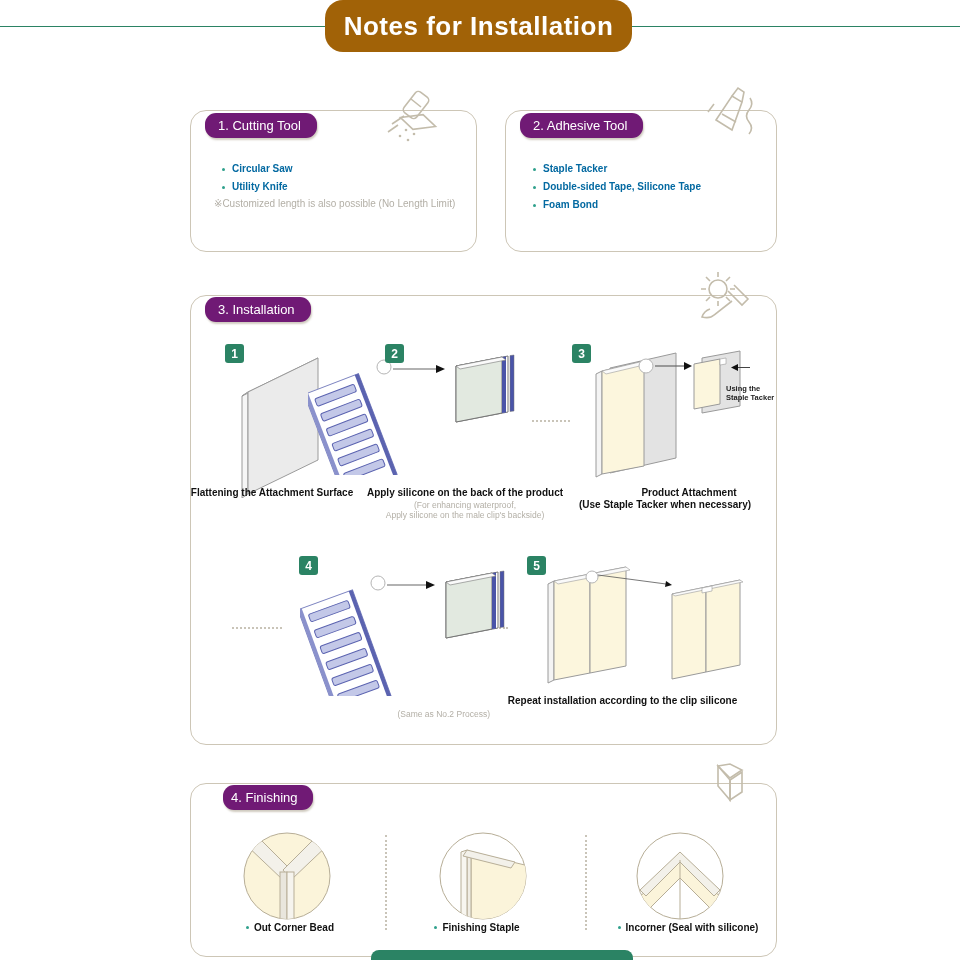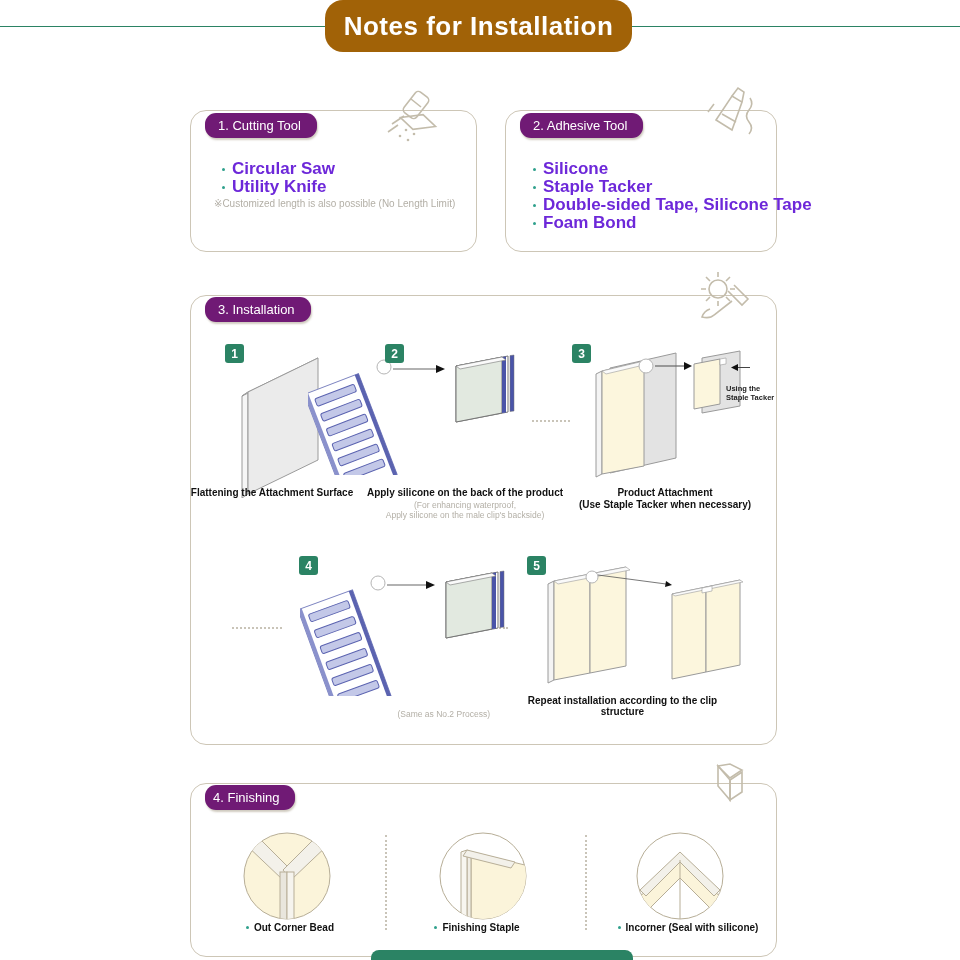--- a/index.html
+++ b/index.html
@@ -20,21 +20,21 @@
   #box-adhesive{left:505px;top:110px;width:270px;height:140px;}
   #box-install{left:190px;top:295px;width:585px;height:448px;}
   #box-finish{left:190px;top:783px;width:585px;height:172px;}
   .sec-badge{
     position:absolute;background:#701a75;color:#fff;font-weight:normal;font-size:13px;
     padding:5px 16px 5px 13px;border-radius:11px;z-index:3;box-shadow:1px 2px 2px rgba(120,105,75,.35);
     white-space:nowrap;
   }
   
   .tool-list{position:absolute;z-index:2;}
-  .tool-item{display:flex;align-items:center;font-weight:bold;font-size:17px;line-height:18px;color:#6d28d9;}
+  .tool-item{display:flex;align-items:center;font-weight:bold;font-size:10px;line-height:18px;color:#0369a1;}
   .bullet{width:3px;height:3px;background:#2fa08c;border-radius:50%;margin-right:7px;flex:0 0 auto;}
   .note{position:absolute;font-size:10px;color:#b3afa6;z-index:2;white-space:nowrap;}
   
   .step-num{
     position:absolute;width:19px;height:19px;background:#2b8364;color:#fff;font-weight:bold;
     font-size:12px;display:flex;align-items:center;justify-content:center;border-radius:3px;z-index:3;
   }
   .caption{position:absolute;text-align:center;font-weight:bold;font-size:10px;color:#111;z-index:2;}
   .caption-sub{position:absolute;text-align:center;font-size:8.5px;color:#b3afa6;z-index:2;}
   .mini-note{position:absolute;font-weight:bold;font-size:7.5px;color:#222;line-height:9px;z-index:3;}
@@ -98,24 +98,20 @@
   <svg class="illus" style="left:698px;top:86px;" width="68" height="62" viewBox="0 0 68 62">
     <g fill="none" stroke="#c3bcab" stroke-width="1.6">
       <polygon points="18,34 34,10 44,16 34,44"></polygon>
       <polyline points="34,10 40,2 46,6 44,16"></polyline>
       <line x1="24" y1="28" x2="38" y2="36"></line>
       <path d="M52,12 q4,6 -1,12 q-5,6 0,12 q5,6 0,12"></path>
       <path d="M10,26 l6,-8"></path>
     </g>
   </svg>
   <div class="tool-list" style="left:533px;top:160px;">
-    <div class="tool-item">
-      <span class="bullet"></span>
-      <span>Silicone</span>
-    </div>
     <div class="tool-item">
       <span class="bullet"></span>
       <span>Staple Tacker</span>
     </div>
     <div class="tool-item">
       <span class="bullet"></span>
       <span>Double-sided Tape, Silicone Tape</span>
     </div>
     <div class="tool-item">
       <span class="bullet"></span>
@@ -199,21 +195,21 @@
       <polygon points="0,14 26,9 26,54 0,59" fill="#fcf6dd" stroke="#9a9a9a"></polygon>
       <polygon points="26,9 32,8 32,14 26,15" fill="#fff" stroke="#9a9a9a" stroke-width="0.6"></polygon>
       <polygon points="44,14 37,17.5 44,21" fill="#111"></polygon>
       <line x1="44" y1="17.5" x2="56" y2="17.5" stroke="#444" stroke-width="1"></line>
     </g>
   </svg>
   <div class="mini-note" style="left:726px;top:360px;width:50px;margin-top:24px;">
     <div>Using the</div>
     <div>Staple Tacker</div>
   </div>
-  <div class="caption" style="left:560px;top:487px;width:210px;">Product Attachment</div>
+  <div class="caption" style="left:560px;top:487px;width:210px;padding-left:24px;">Product Attachment</div>
   <div class="caption" style="left:560px;top:499px;width:210px;">(Use Staple Tacker when necessary)</div>
 
   <div class="step-num" style="left:299px;top:556px;">
     <span>4</span>
   </div>
   <svg class="illus" style="left:300px;top:564px;" width="215" height="132" viewBox="0 0 215 132">
     <g transform="translate(16,32) rotate(-20 30 58)">
       <rect x="0" y="0" width="58" height="114" fill="#fff" stroke="#7d84c0"></rect>
       <rect x="0" y="0" width="4" height="114" fill="#8a91cc"></rect>
       <rect x="54" y="0" width="4" height="114" fill="#5b63b0"></rect>
@@ -253,24 +249,24 @@
     <circle cx="52" cy="17" r="6" fill="#fff" stroke="#b5b5b5"></circle>
     <line x1="58" y1="15" x2="126" y2="24" stroke="#555" stroke-width="0.8"></line>
     <polygon points="126,21 132,25 125,27" fill="#111"></polygon>
     <g transform="translate(132,18)">
       <polygon points="0,16 34,9 34,94 0,101" fill="#fcf6dd" stroke="#9a9a9a"></polygon>
       <polygon points="34,9 68,2 68,87 34,94" fill="#fcf6dd" stroke="#9a9a9a"></polygon>
       <polygon points="0,16 68,2 71,4 3,18" fill="#fafafa" stroke="#9a9a9a" stroke-width="0.6"></polygon>
       <polygon points="30,10 40,8 40,13 30,15" fill="#fff" stroke="#9a9a9a" stroke-width="0.6"></polygon>
     </g>
   </svg>
-  <div class="caption" style="left:505px;top:695px;width:235px;">Repeat installation according to the clip structure</div>
+  <div class="caption" style="left:505px;top:695px;width:235px;">Repeat installation according to the clip silicone</div>
 
   <div class="box" id="box-finish"></div>
-  <div class="sec-badge" style="left:205px;top:785px;padding-left:8px;">
+  <div class="sec-badge" style="left:223px;top:785px;padding-left:8px;">
     <span>4. Finishing</span>
   </div>
 
   <svg class="illus" style="left:700px;top:760px;" width="55" height="48" viewBox="0 0 55 48">
     <g fill="none" stroke="#c3bcab" stroke-width="1.6">
       <path d="M14,4 l12,12 12,-8 -12,-6 z" transform="translate(4,2)"></path>
       <path d="M18,6 l12,14 0,20 -12,-14 z"></path>
       <path d="M30,20 l12,-8 0,20 -12,8 z"></path>
     </g>
   </svg>

